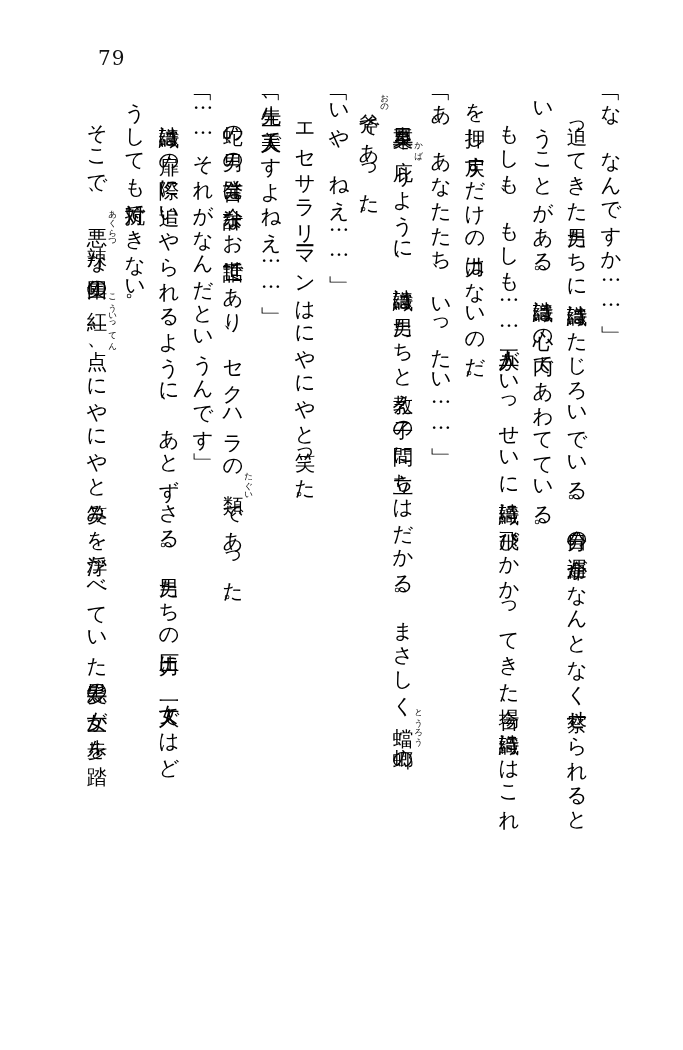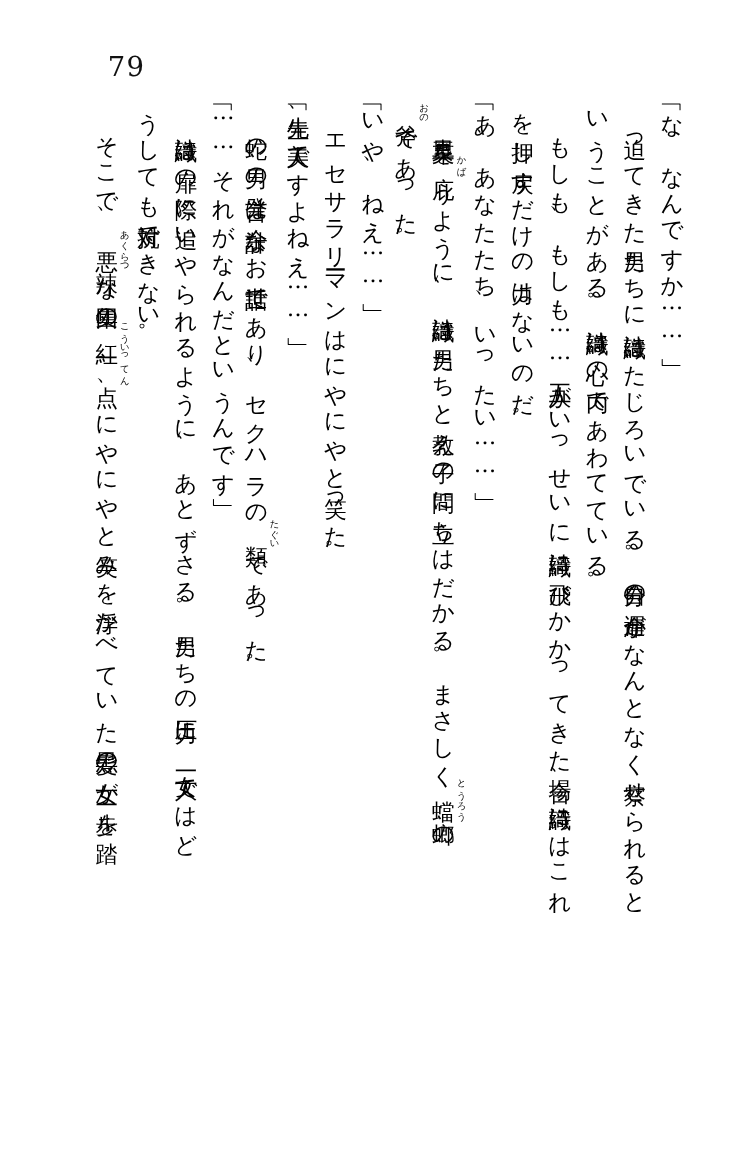--- a/index.html
+++ b/index.html
@@ -17,21 +17,21 @@
   .page {
     position: relative;
     width: 683px;
     height: 1050px;
     background: #ffffff;
   }
   .page-number {
     position: absolute;
     top: 46px;
     left: 98px;
-    font-size: 25px;
+    font-size: 20px;
     font-family: "DejaVu Serif", "Liberation Serif", serif;
     color: #111111;
     letter-spacing: 1px;
   }
   .text-block {
     position: absolute;
     top: 88px;
     left: 58px;
     width: 570px;
     height: 880px;

